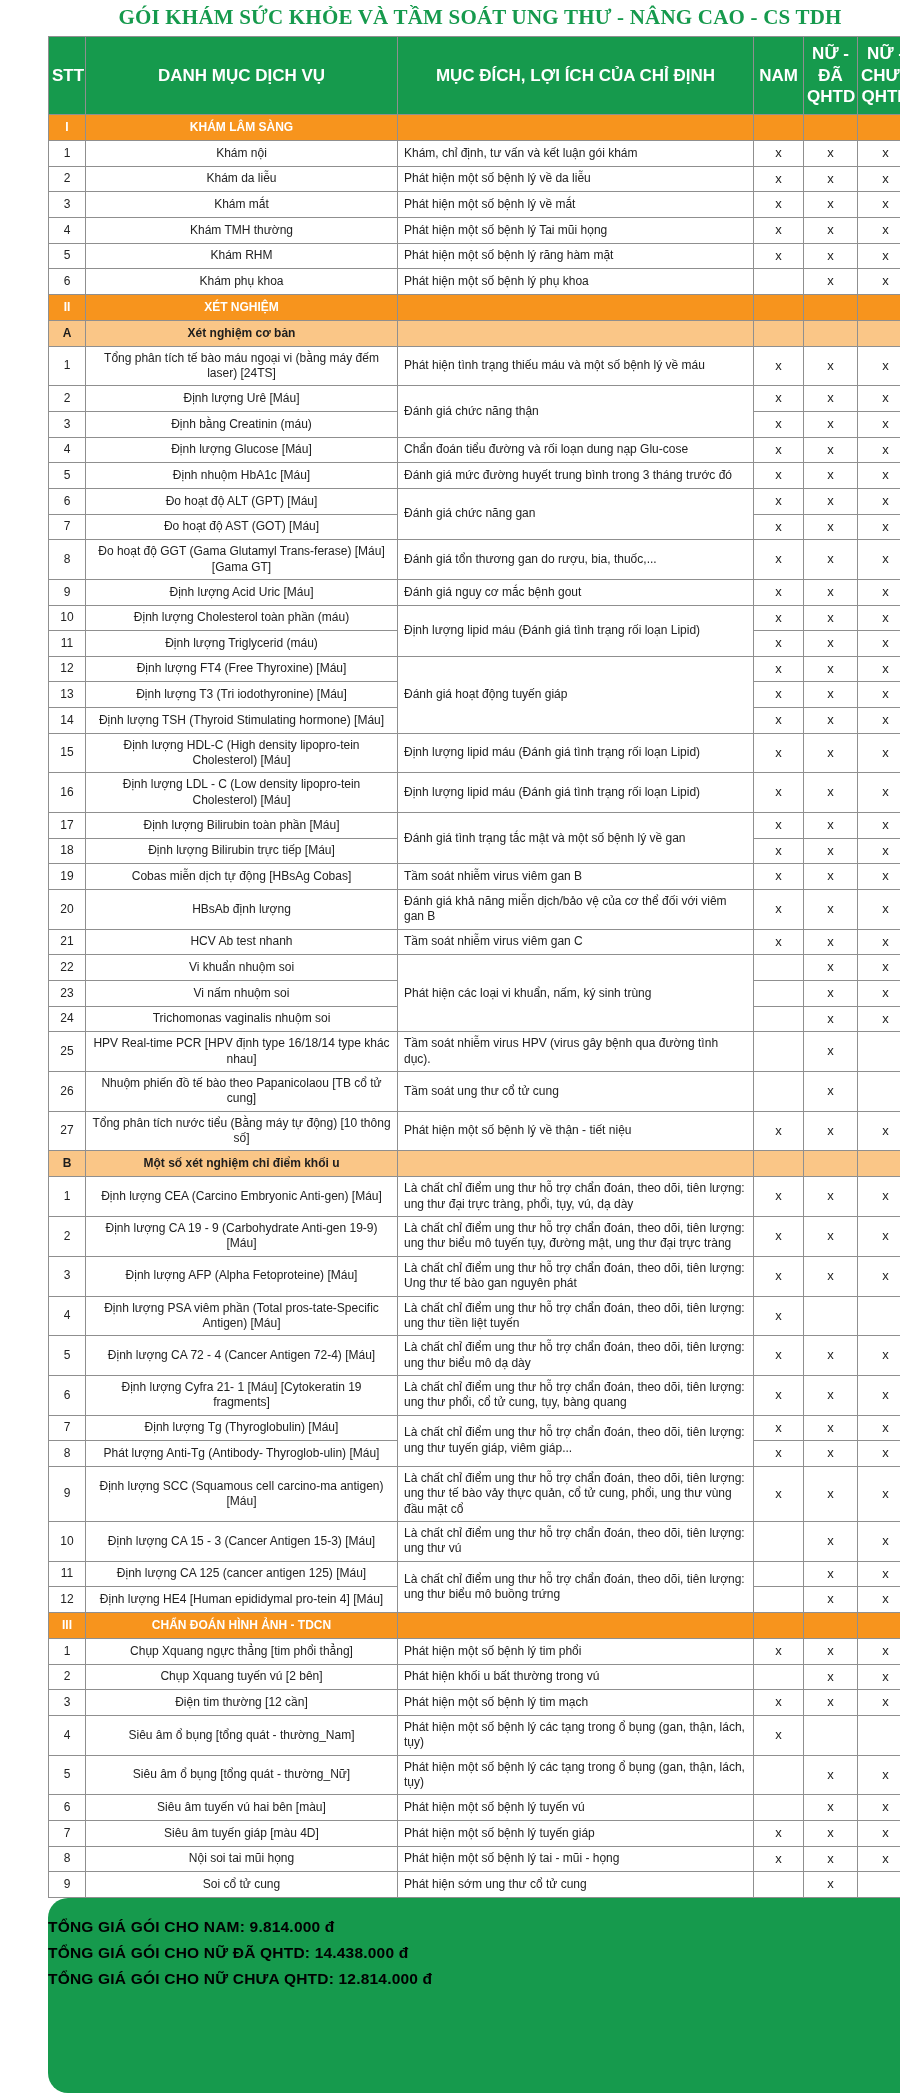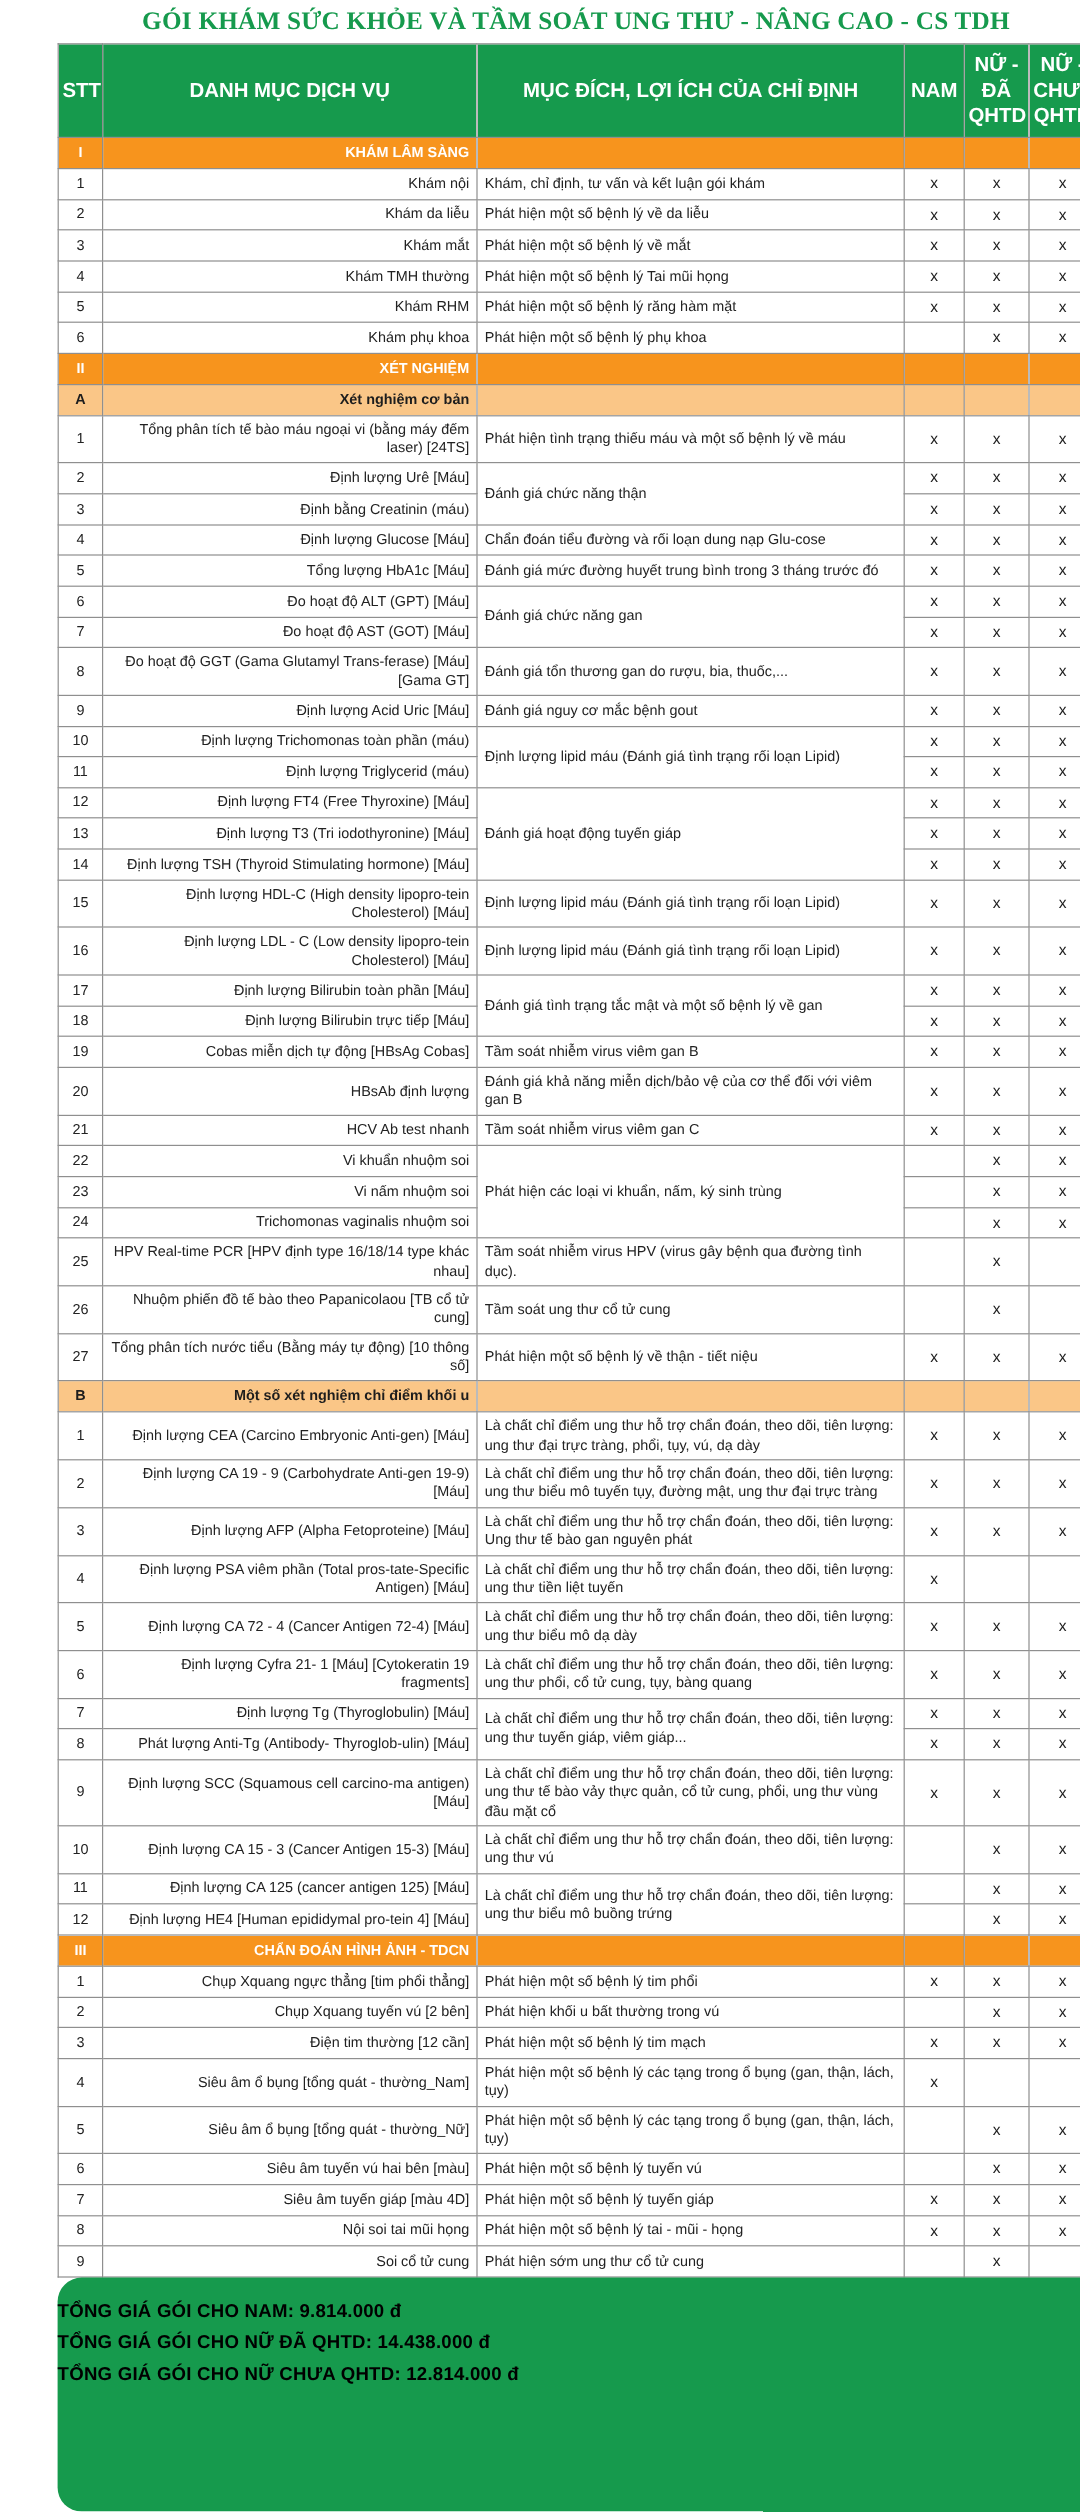--- a/index.html
+++ b/index.html
@@ -36,21 +36,21 @@
   table.pkg thead th {
     background: #169a4d;
     color: #ffffff;
     font-weight: bold;
     text-align: center;
     font-size: 17px;
     height: 78px;
     padding: 4px 3px;
   }
   td.stt { text-align: center; padding: 4px 2px; }
-  td.service { text-align: right; }
+  td.service { text-align: center; }
   td.purpose { text-align: left; }
   td.check { text-align: center; color: #333; font-size: 13px; }
   tr.body-row td { height: 25px; background: #ffffff; color: #222; }
   tr.section-row td { font-weight: bold; height: 26px; }
   tr.section-row.major td { background: #f7941d; color: #ffffff; }
   tr.section-row.sub td { background: #fac687; color: #1d1d1d; }
   tr.section-row td, tr.section-row + tr td { border-top-color: #5a5a5a; }
   .footer-band {
     margin-left: 18px;
     width: 882px;
@@ -190,21 +190,21 @@
         <tr class="body-row">
           <td class="stt">4</td>
           <td class="service">Định lượng Glucose [Máu]</td>
           <td class="purpose">Chẩn đoán tiểu đường và rối loạn dung nạp Glu-cose</td>
           <td class="check">x</td>
           <td class="check">x</td>
           <td class="check">x</td>
         </tr>
         <tr class="body-row">
           <td class="stt">5</td>
-          <td class="service">Tổng lượng HbA1c [Máu]</td>
+          <td class="service">Định nhuộm HbA1c [Máu]</td>
           <td class="purpose">Đánh giá mức đường huyết trung bình trong 3 tháng trước đó</td>
           <td class="check">x</td>
           <td class="check">x</td>
           <td class="check">x</td>
         </tr>
         <tr class="body-row">
           <td class="stt">6</td>
           <td class="service">Đo hoạt độ ALT (GPT) [Máu]</td>
           <td class="purpose" rowspan="2">Đánh giá chức năng gan</td>
           <td class="check">x</td>
@@ -229,21 +229,21 @@
         <tr class="body-row">
           <td class="stt">9</td>
           <td class="service">Định lượng Acid Uric [Máu]</td>
           <td class="purpose">Đánh giá nguy cơ mắc bệnh gout</td>
           <td class="check">x</td>
           <td class="check">x</td>
           <td class="check">x</td>
         </tr>
         <tr class="body-row">
           <td class="stt">10</td>
-          <td class="service">Định lượng Trichomonas toàn phần (máu)</td>
+          <td class="service">Định lượng Cholesterol toàn phần (máu)</td>
           <td class="purpose" rowspan="2">Định lượng lipid máu (Đánh giá tình trạng rối loạn Lipid)</td>
           <td class="check">x</td>
           <td class="check">x</td>
           <td class="check">x</td>
         </tr>
         <tr class="body-row">
           <td class="stt">11</td>
           <td class="service">Định lượng Triglycerid (máu)</td>
           <td class="check">x</td>
           <td class="check">x</td>

